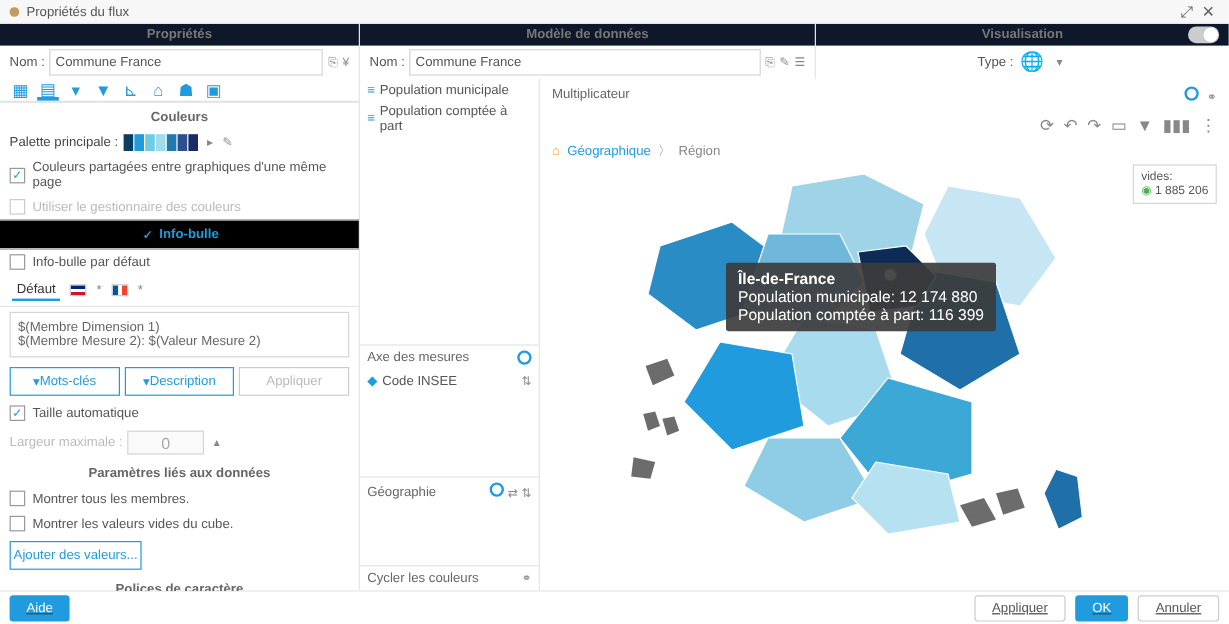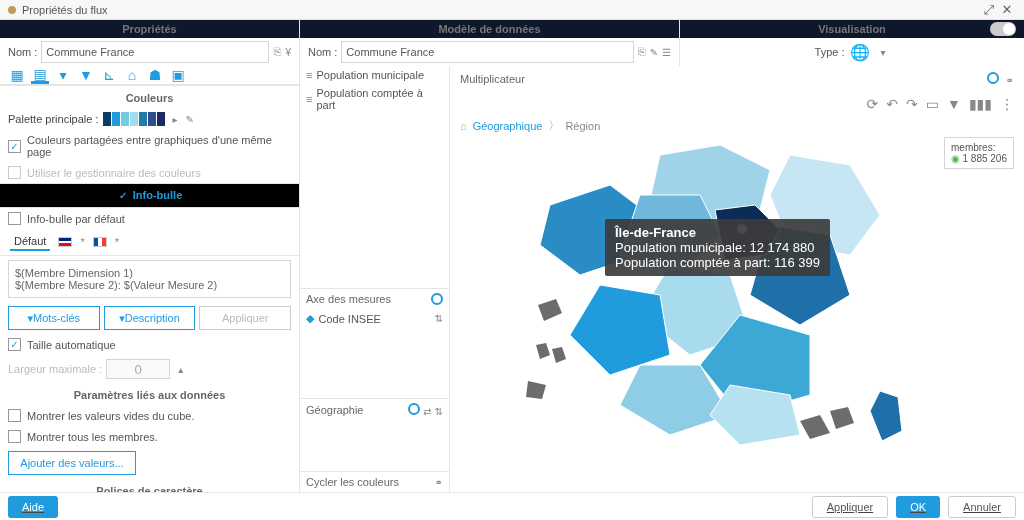--- a/index.html
+++ b/index.html
@@ -175,28 +175,28 @@
     </div>
     <div class="maxw">
       <span style="color:#bbb;">Largeur maximale :</span>
       <input disabled="" value="0" style="">
       <span class="chev">▴</span>
     </div>
 
     <div class="sectionhdr">Paramètres liés aux données</div>
     <div class="chk-row">
       <span class="chk"></span>
+      <span>Montrer tous les membres.</span>
+    </div>
+    <div class="chk-row">
+      <span class="chk"></span>
       <span>Montrer les valeurs vides du cube.</span>
     </div>
-    <div class="chk-row">
-      <span class="chk"></span>
-      <span>Montrer tous les membres.</span>
-    </div>
     <div style="padding:4px 8px;">
-      <div class="btn-out" style="width:128px;">Ajouter des valeurs...</div>
+      <div class="btn-out" style="width:110px;">Ajouter des valeurs...</div>
     </div>
 
     <div class="sectionhdr">Polices de caractère</div>
 
   </div>
 
   <div class="col-mid">
     <div class="mid-row">
         <span style="color:#1f9bde;">≡</span>
         <span class="txt">Population municipale</span>
@@ -243,21 +243,21 @@
       <span>⋮</span>
     </div>
     <div class="breadcrumb">
       <span style="color:#f5a623;">⌂</span>
       <span class="bc-active">Géographique</span>
       <span>〉</span>
       <span>Région</span>
     </div>
     <div class="map-wrap">
       <div class="othersbox">
-        <div>membres:</div>
+        <div>vides:</div>
         <div><span class="pin">◉</span> <span>1 885 206</span></div>
       </div>
       <svg class="map-svg" width="400" height="310" viewBox="0 0 400 310">
         <path fill="#9fd3e8" stroke="#fff" d="M140 20 l60 -10 l50 25 l-10 40 l-50 10 l-60 -20 z"></path>
         <path fill="#2a8cc4" stroke="#fff" d="M30 70 l60 -20 l40 30 l-10 40 l-60 20 l-40 -30 z"></path>
         <path fill="#6fb8dc" stroke="#fff" d="M120 60 l60 0 l20 40 l-40 40 l-60 -20 z"></path>
         <path fill="#c5e6f2" stroke="#fff" d="M270 20 l60 10 l30 50 l-30 40 l-60 -10 l-20 -50 z"></path>
         <path fill="#1f6fa8" stroke="#fff" d="M250 90 l60 10 l20 60 l-50 30 l-50 -30 z"></path>
         <path fill="#0d2c55" stroke="#fff" d="M195 75 l40 -5 l25 25 l-15 25 l-40 5 z"></path>
         <path fill="#a9dbee" stroke="#fff" d="M150 130 l60 10 l20 60 l-60 20 l-50 -40 z"></path>

